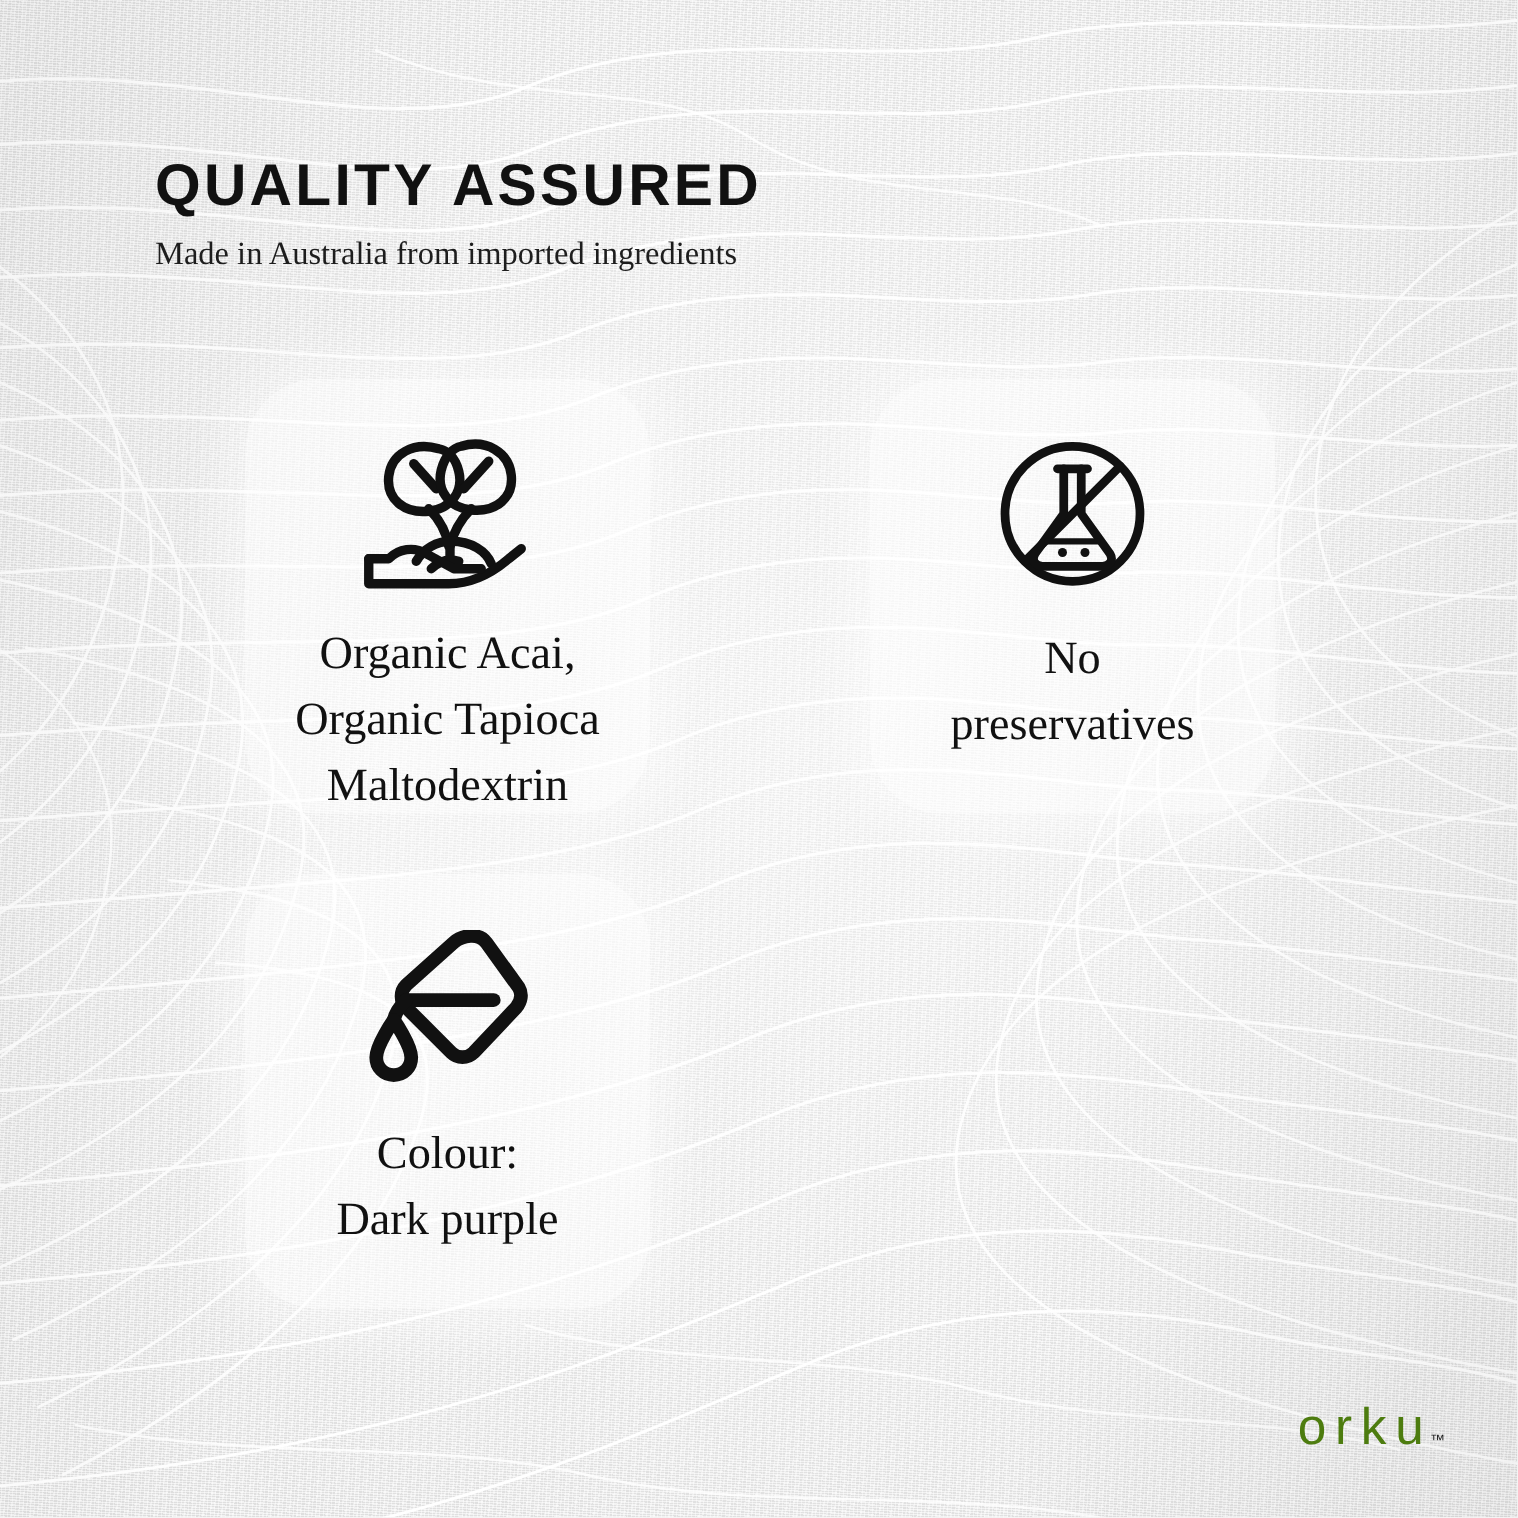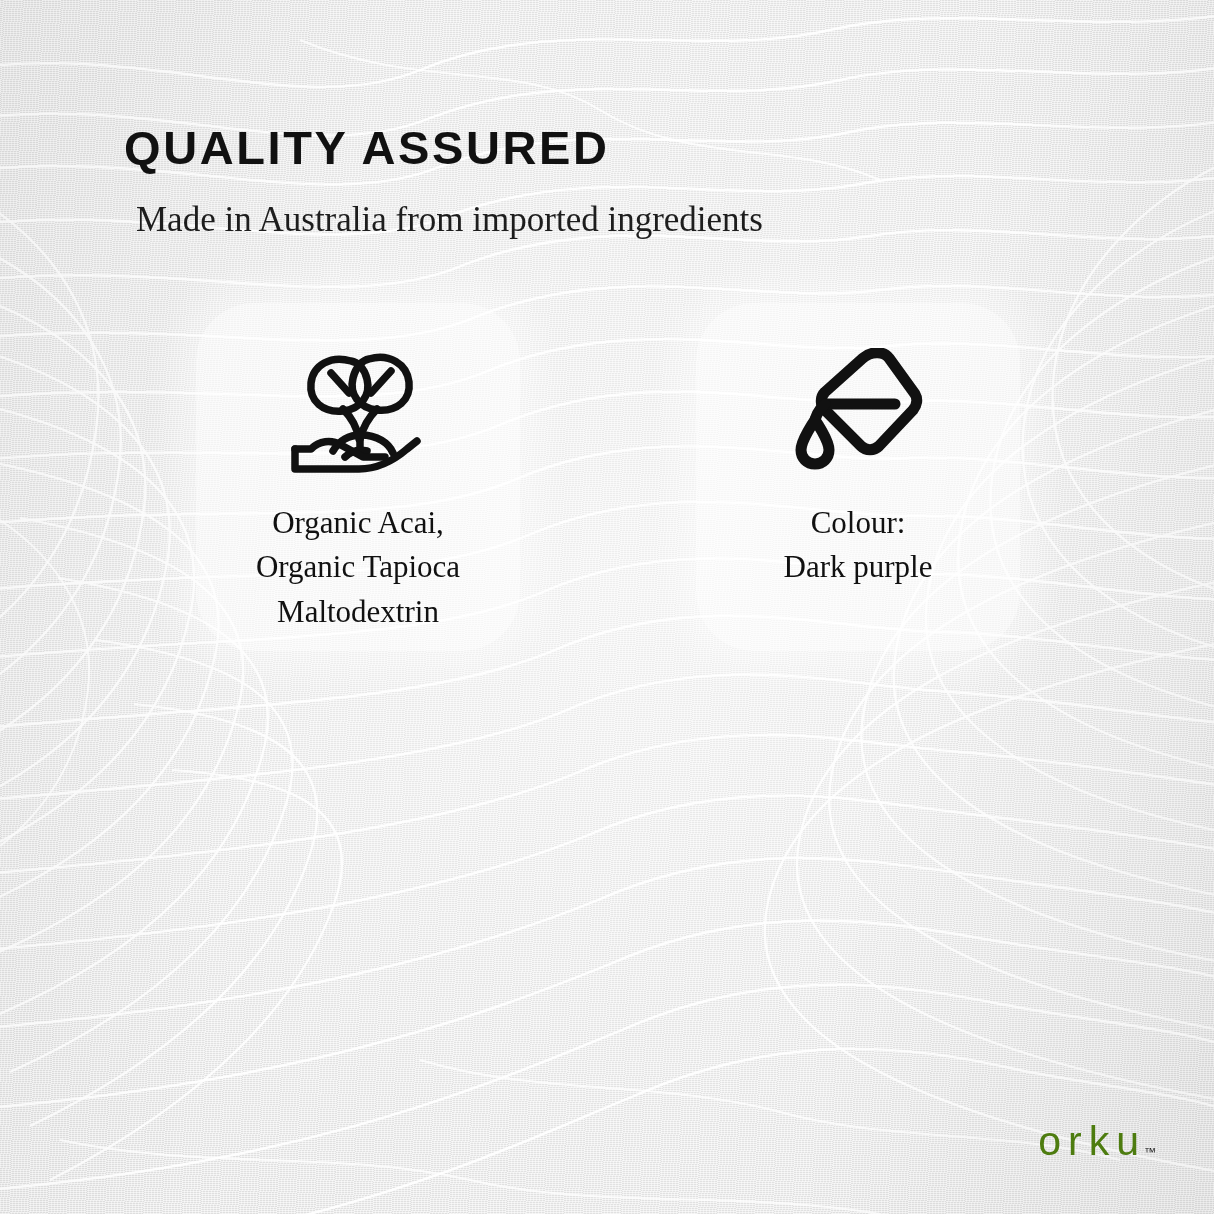--- a/index.html
+++ b/index.html
@@ -51,23 +51,23 @@
     font-weight: bold;
     font-size: 47px;
     letter-spacing: 2.6px;
     color: #111111;
     margin: 0;
     line-height: 1.05;
     white-space: nowrap;
   }
   #page-subtitle {
     font-family: "Liberation Serif", serif;
-    font-size: 35px;
+    font-size: 26px;
     color: #1d1d1d;
-    margin: 12px;
+    margin: 0;
     padding-top: 17px;
     line-height: 1.1;
     white-space: nowrap;
   }
 
   
   #card-grid {
     position: absolute;
     left: 196px;
     top: 303px;
@@ -92,21 +92,21 @@
   .card-icon {
     width: 146px;
     height: 136px;
     display: flex;
     align-items: center;
     justify-content: center;
   }
   .card-icon svg { display: block; }
   .card-label {
     font-family: "Liberation Serif", serif;
-    font-size: 31px;
+    font-size: 37px;
     line-height: 1.43;
     color: #111111;
     text-align: center;
     margin: 0;
     padding: 22px 6px 0 6px;
     white-space: pre-line;
   }
 
   
   #brand-logo {
@@ -224,20 +224,37 @@
             <path d="M10,104 L10,124 L74,124 C92,124 108,116 122,104 L132,96"></path>
             <path d="M10,104 L26,104 C34,96 46,94 56,100 L78,112 L100,112"></path>
           </g>
         </svg>
       </div>
       <p class="card-label">Organic Acai,
 Organic Tapioca
 Maltodextrin</p>
     </div>
 
+    <div class="feature-card">
+      <div class="card-icon">
+        <svg width="132" height="132" viewBox="0 0 132 132" xmlns="http://www.w3.org/2000/svg">
+          <g fill="none" stroke="#111111" stroke-width="7" stroke-linecap="round" stroke-linejoin="round">
+            <circle cx="66" cy="66" r="54"></circle>
+            <path d="M104,28 L28,104"></path>
+            <path d="M54,30 L78,30"></path>
+            <path d="M59,30 L59,66 L36,98 C33,103 36,108 42,108 L90,108 C96,108 99,103 96,98 L73,66 L73,30"></path>
+            <path d="M46,88 L86,88" stroke-width="5"></path>
+          </g>
+          <circle cx="58" cy="97" r="3.6" fill="#111111"></circle>
+          <circle cx="76" cy="97" r="3.6" fill="#111111"></circle>
+        </svg>
+      </div>
+      <p class="card-label">No
+preservatives</p>
+    </div>
 
     <div class="feature-card">
       <div class="card-icon">
         <svg width="134" height="126" viewBox="0 0 134 126" xmlns="http://www.w3.org/2000/svg">
           <g fill="none" stroke="#111111" stroke-width="11" stroke-linecap="round" stroke-linejoin="round">
             <path d="M98,10 L124,46 C127,51 126,57 122,62 L88,98 C83,103 75,103 70,98 L34,62 C29,57 29,49 34,44 L72,10 C79,4 92,2 98,10 Z"></path>
             <path d="M34,56 L104,56"></path>
             <path d="M34,56 C28,62 24,68 24,74"></path>
           </g>
           <path d="M24,72 C24,72 10,92 10,102 C10,110 16,116 24,116 C32,116 38,110 38,102 C38,92 24,72 24,72 Z" fill="none" stroke="#111111" stroke-width="11" stroke-linejoin="round"></path>

